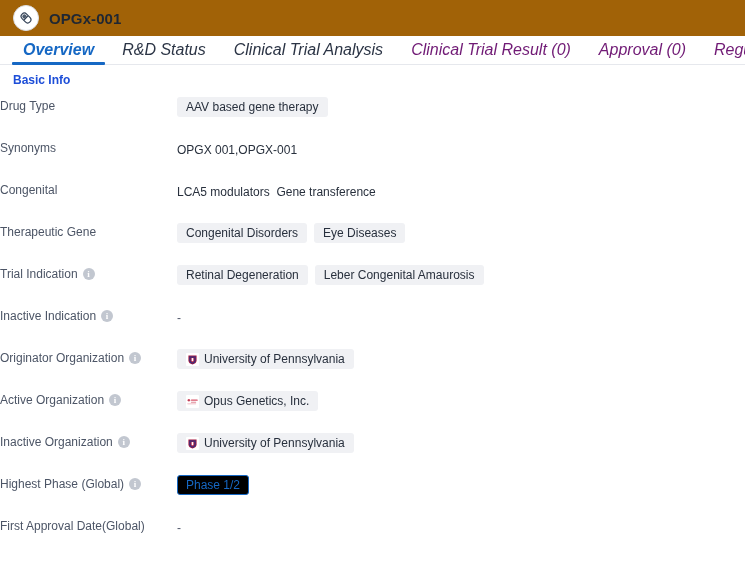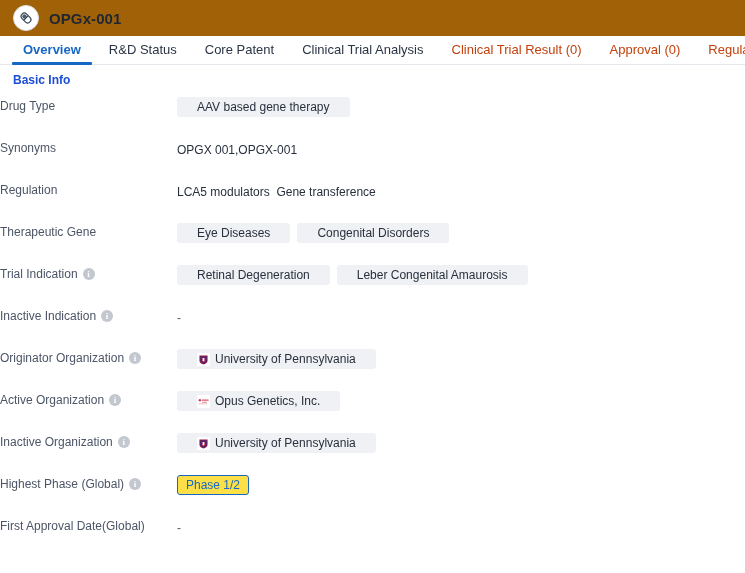--- a/index.html
+++ b/index.html
@@ -48,43 +48,44 @@
     display: flex;
     align-items: flex-end;
     height: 29px;
     padding-left: 9px;
     border-bottom: 1px solid #e6e8ed;
     background: #ffffff;
     box-sizing: border-box;
   }
   .tab {
     position: relative;
-    font-size: 13px;
+    font-size: 16px;
     color: #2b3445;
     padding: 0 14px 7px 14px;
     white-space: nowrap;
     cursor: pointer;
     line-height: 14px;
+    font-style: italic;
   }
   .tab.active {
     color: #1668c4;
     font-weight: bold;
   }
   .tab.active::after {
     content: "";
     position: absolute;
     left: 3px;
     right: 3px;
     bottom: -1px;
     height: 3px;
     background: #1668c4;
     border-radius: 1px;
   }
   .tab.disabled {
-    color: #c2410c;
+    color: #701a75;
     cursor: default;
   }
 
   
   .content {
     padding: 8px 0 0 0;
   }
   .section-title {
     font-size: 12px;
     font-weight: bold;
@@ -139,29 +140,29 @@
     font-family: "Liberation Serif", serif;
     display: inline-block;
   }
 
   .chip {
     display: inline-flex;
     align-items: center;
     gap: 5px;
     background: #f0f1f4;
     border-radius: 3px;
-    padding: 3px 20px;
+    padding: 3px 9px;
     font-size: 12px;
     color: #28303d;
     line-height: 14px;
     white-space: nowrap;
     cursor: pointer;
   }
   .chip.outline-blue {
-    background: #fde047;
+    background: #000000;
     border: 1px solid #1668c4;
     color: #1668c4;
     padding: 2px 8px;
     border-radius: 3px;
   }
   .chip-logo {
     width: 13px;
     height: 13px;
     flex: none;
     display: block;
@@ -189,21 +190,20 @@
         <path d="M12 4.5 a3.5 3.5 0 0 0 -3.5 3.5 v3 h7 v-3 a3.5 3.5 0 0 0 -3.5 -3.5z" fill="#2f3e53" opacity="0.85"></path>
       </g>
     </svg>
   </div>
   <div class="drug-title">OPGx-001</div>
 </div>
 
 <div class="tabbar">
   <div class="tab active">Overview</div>
   <div class="tab">R&amp;D Status</div>
-  <div class="tab">Core Patent</div>
   <div class="tab">Clinical Trial Analysis</div>
   <div class="tab disabled">Clinical Trial Result (0)</div>
   <div class="tab disabled">Approval (0)</div>
   <div class="tab disabled">Regulation (0)</div>
 </div>
 
 <div class="content">
 
   <div class="section-title">Basic Info</div>
 
@@ -221,34 +221,34 @@
       <span>Synonyms</span>
     </div>
     <div class="row-value plain">
       <span class="text-val">OPGX 001,OPGX-001</span>
     </div>
   </div>
 
 
   <div class="info-row">
     <div class="row-label">
-      <span>Regulation</span>
+      <span>Congenital</span>
     </div>
     <div class="row-value plain">
       <span class="text-val">LCA5 modulators  Gene transference</span>
     </div>
   </div>
 
   <div class="info-row">
     <div class="row-label">
       <span>Therapeutic Gene</span>
     </div>
     <div class="row-value">
+      <span class="chip">Congenital Disorders</span>
       <span class="chip">Eye Diseases</span>
-      <span class="chip">Congenital Disorders</span>
     </div>
   </div>
 
   <div class="info-row">
     <div class="row-label">
       <span>Trial Indication</span>
       <span class="info-icon">i</span>
     </div>
     <div class="row-value">
       <span class="chip">Retinal Degeneration</span>

